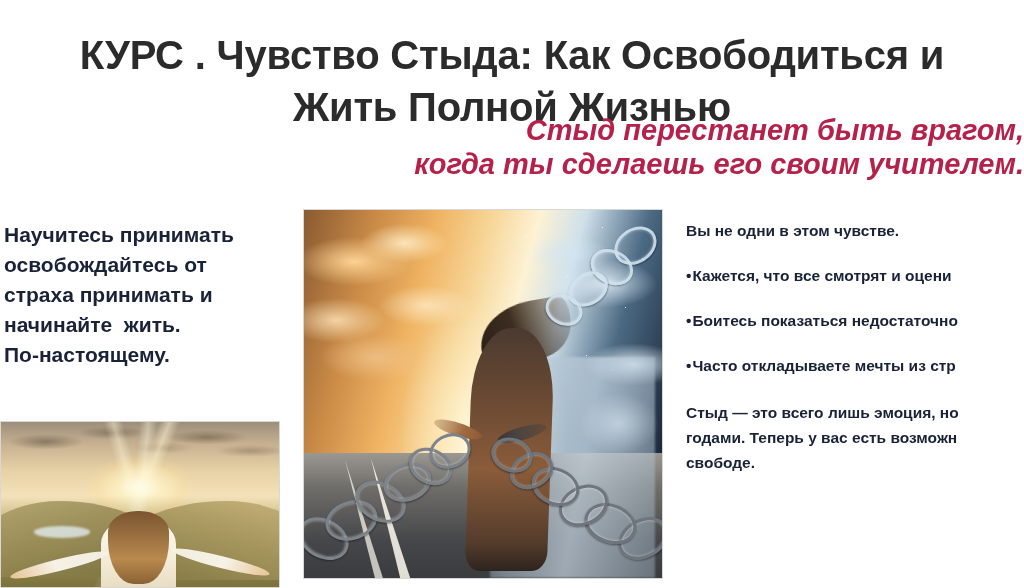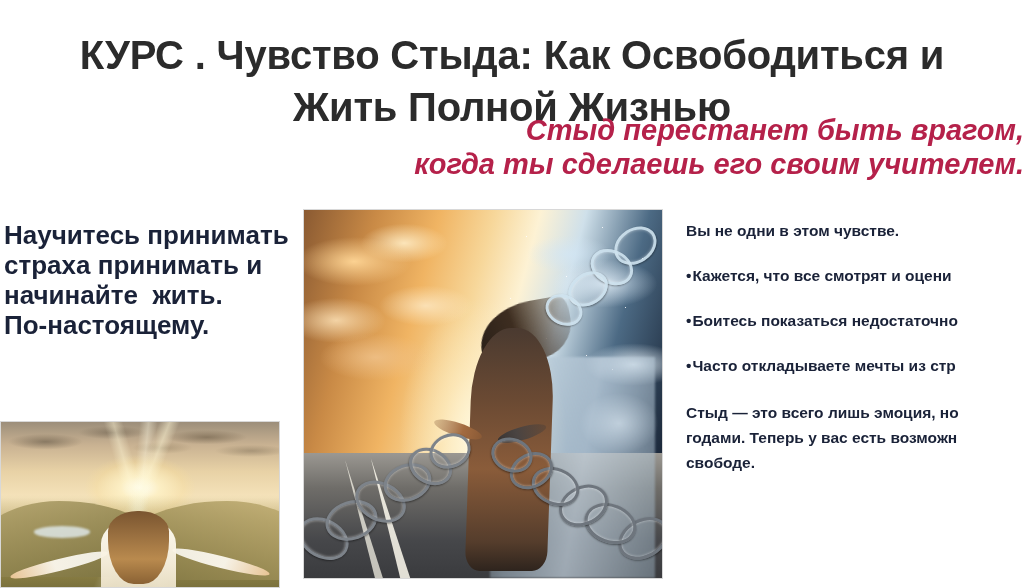--- a/index.html
+++ b/index.html
@@ -50,21 +50,21 @@
   .subhead .l2 { display:block; }
 
   
   .left-col {
     position: absolute;
     left: 4px;
     top: 220px;
     width: 288px;
     color: #1a2238;
     font-weight: 700;
-    font-size: 26px;
+    font-size: 21px;
     line-height: 30px;
   }
   .left-col .ln { display: block; white-space: pre; }
 
   
   .right-col {
     position: absolute;
     left: 686px;
     top: 220px;
     width: 470px;          
@@ -288,20 +288,21 @@
 
 <h1 class="headline">КУРС . Чувство Стыда: Как Освободиться и Жить Полной Жизнью</h1>
 
 <div class="subhead">
   <span class="l1">Стыд перестанет быть врагом,</span>
   <span class="l2">когда ты сделаешь его своим учителем.</span>
 </div>
 
 <div class="left-col">
   <span class="ln">Научитесь принимать</span>
+  <span class="ln">освобождайтесь от</span>
   <span class="ln">страха принимать и</span>
   <span class="ln">начинайте  жить.</span>
   <span class="ln">По-настоящему.</span>
 </div>
 
 <div class="right-col">
   <p class="lead">Вы не одни в этом чувстве.</p>
   <p class="bullet">Кажется, что все смотрят и оцени</p>
   <p class="bullet">Боитесь показаться недостаточно</p>
   <p class="bullet">Часто откладываете мечты из стр</p>

